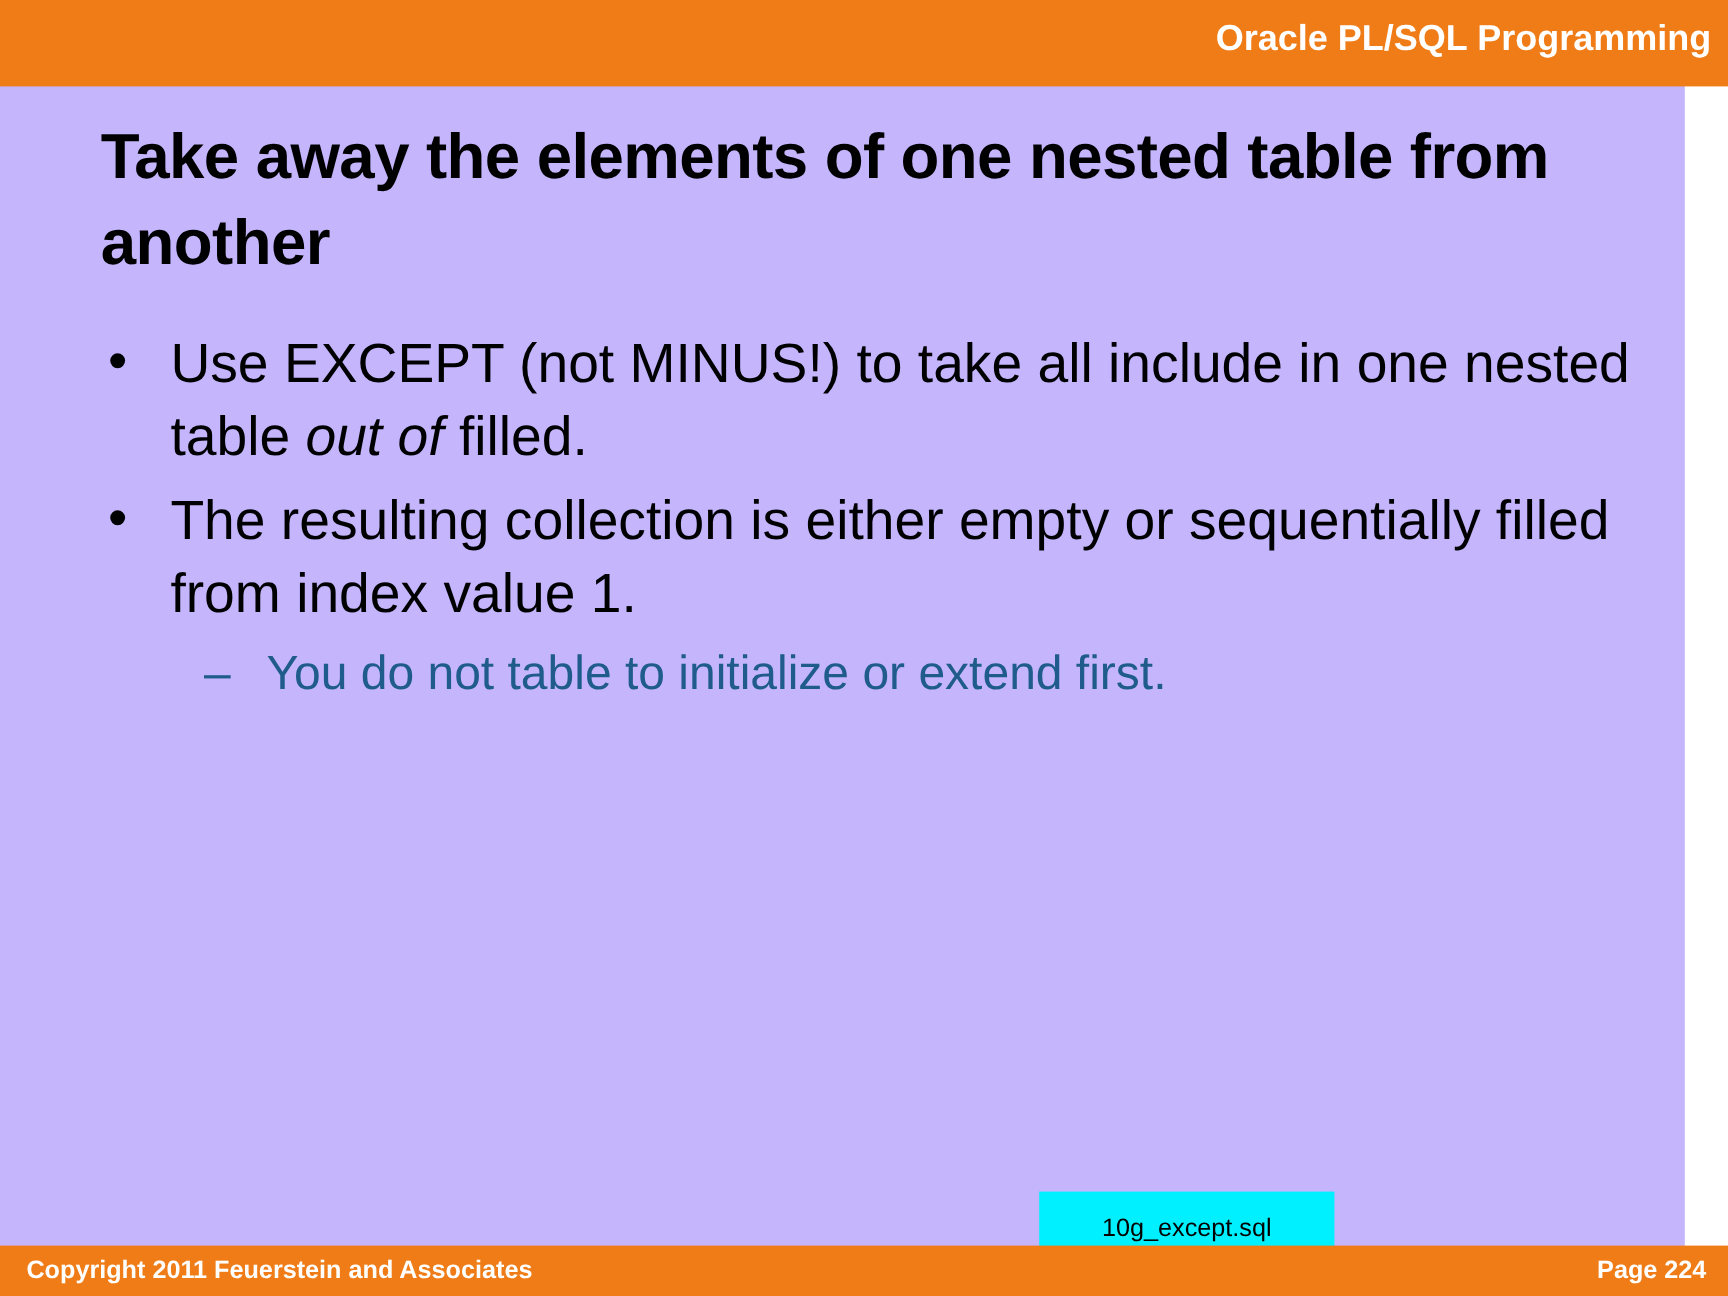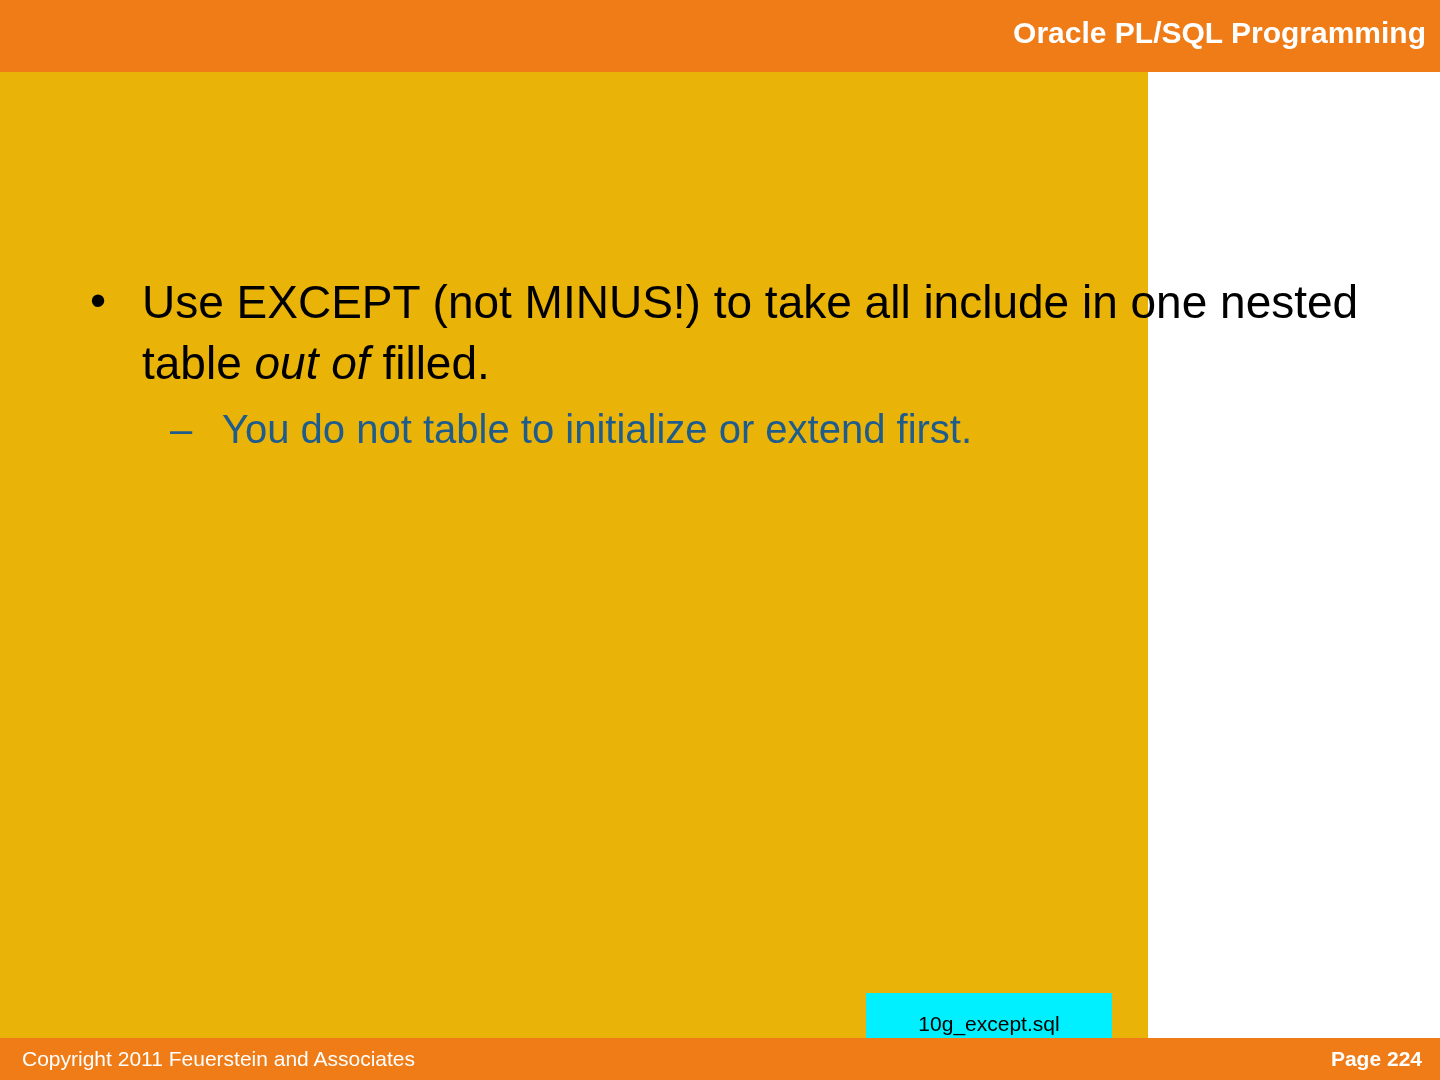--- a/index.html
+++ b/index.html
@@ -8,23 +8,23 @@
   }
   body {
     width: 1440px;
     height: 1080px;
     background: #ffffff;
     font-family: "Liberation Sans", sans-serif;
     overflow: hidden;
   }
   .slide {
     position: relative;
-    width: 1148px;
+    width: 1404px;
     height: 1080px;
-    background: #eab308;
+    background: #c4b5fd;
   }
 
   
   .top-bar {
     position: absolute;
     left: 0;
     top: 0;
     width: 1440px;
     height: 72px;
     background: #ef7c17;
@@ -105,21 +105,21 @@
     width: 1440px;
     height: 42px;
     background: #ef7c17;
   }
   .copyright {
     position: absolute;
     left: 22px;
     top: 9px;
     color: #ffffff;
     font-size: 21px;
-    font-weight: normal;
+    font-weight: bold;
     white-space: nowrap;
   }
   .page-number {
     position: absolute;
     right: 18px;
     top: 9px;
     color: #ffffff;
     font-size: 21px;
     font-weight: bold;
     white-space: nowrap;
@@ -145,23 +145,25 @@
 </style>
 </head>
 <body>
 
 <div class="slide">
 
   <div class="top-bar">
     <div class="top-bar-title">Oracle PL/SQL Programming</div>
   </div>
 
+  <div class="slide-title">Take away the elements of one nested table from another</div>
 
   <div class="body">
       <div class="bullet"><span>Use EXCEPT (not MINUS!) to take all include in one nested table </span><span class="i">out of</span><span> filled.</span></div>
+      <div class="bullet"><span>The resulting collection is either empty or sequentially filled from index value 1.</span></div>
       <div class="sub-bullet"><span>You do not table to initialize or extend first.</span></div>
     </div>
 
   <div class="file-callout">
     <span class="file-callout-label">10g_except.sql</span>
   </div>
 
   <div class="bottom-bar">
     <div class="copyright">Copyright 2011 Feuerstein and Associates</div>
     <div class="page-number">Page 224</div>

